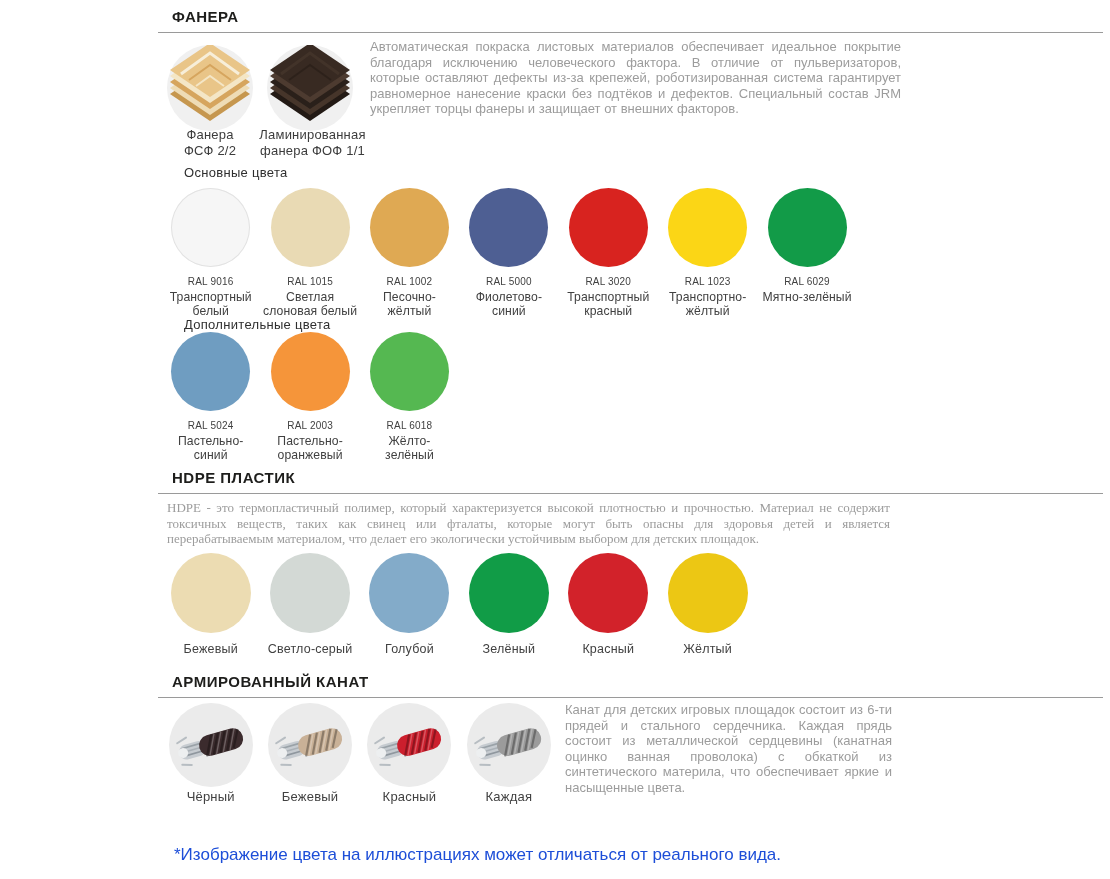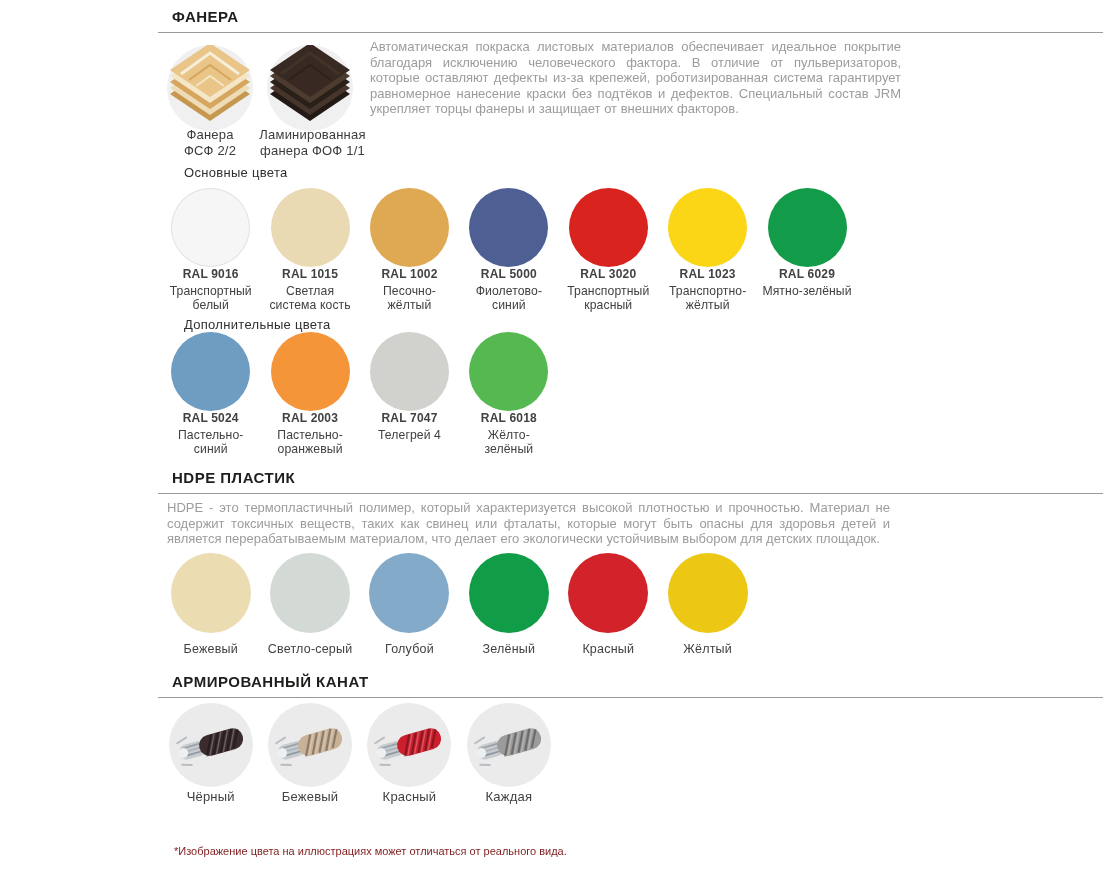--- a/index.html
+++ b/index.html
@@ -12,31 +12,31 @@
   .rule { height:1px; background:#9a9a9a; }
 
   .para { font-size:13px; line-height:15.5px; color:#9c9c9c; text-align:justify; }
 
   .sub-label { font-size:13px; color:#2f2f2f; letter-spacing:.3px;margin-left:12px; }
 
   .row { display:flex; }
   .cell { width:99.4px; text-align:center; }
   .swatch { display:block; width:79px; height:79px; border-radius:50%; margin:0 auto;
             box-shadow: inset 0 0 0 1px var(--ring, transparent); }
-  .code  { font-size:12px; font-weight:bold; color:#414141; letter-spacing:.2px; }
+  .code  { font-size:10px; font-weight:normal; color:#414141; margin-top:9px; letter-spacing:.2px; }
   .cname { font-size:12.2px; color:#414141; line-height:14.2px; margin-top:3px; white-space:pre-line; letter-spacing:.1px; }
   .hname { font-size:12.5px; color:#414141; margin-top:9px; letter-spacing:.2px; }
   .rname { font-size:13px; color:#414141; margin-top:2px; letter-spacing:.2px; }
 
   .mat-label { font-size:13px; color:#3c3c3c; line-height:16px; text-align:center; white-space:pre-line; letter-spacing:.2px; }
 
   .fig-svg { display:block; }
   .rope-img { display:block; margin:0 auto; }
 
-  .footnote { font-size:11px; color:#7f1d1d; }
+  .footnote { font-size:17px; color:#1d4ed8; }
 </style>
 </head>
 <body>
 
 <div class="page">
 
   <h2 class="abs sec-title" style="left:172px; top:8px;">ФАНЕРА</h2>
   <div class="abs rule" style="left:158px; top:32px; width:945px;"></div>
 
   <svg class="abs fig-svg" style="left:167px; top:45px;" width="86" height="86" viewBox="0 0 86 86">
@@ -77,21 +77,21 @@
         <span class="swatch" style="background: rgb(246, 246, 246); --ring: #e2e2e2;"></span>
         <div class="code">RAL 9016</div>
         <div class="cname">Транспортный
 белый</div>
       </div>
 
       <div class="cell">
         <span class="swatch" style="background: rgb(233, 218, 180);"></span>
         <div class="code">RAL 1015</div>
         <div class="cname">Светлая
-система кость</div>
+слоновая белый</div>
       </div>
 
       <div class="cell">
         <span class="swatch" style="background: rgb(223, 169, 83);"></span>
         <div class="code">RAL 1002</div>
         <div class="cname">Песочно-
 жёлтый</div>
       </div>
 
       <div class="cell">
@@ -133,38 +133,33 @@
 синий</div>
       </div>
 
       <div class="cell">
         <span class="swatch" style="background: rgb(245, 149, 58);"></span>
         <div class="code">RAL 2003</div>
         <div class="cname">Пастельно-
 оранжевый</div>
       </div>
 
-      <div class="cell">
-        <span class="swatch" style="background: rgb(209, 209, 206);"></span>
-        <div class="code">RAL 7047</div>
-        <div class="cname">Телегрей 4</div>
-      </div>
 
       <div class="cell">
         <span class="swatch" style="background: rgb(85, 184, 81);"></span>
         <div class="code">RAL 6018</div>
         <div class="cname">Жёлто-
 зелёный</div>
       </div>
     </div>
 
   <h2 class="abs sec-title" style="left:172px; top:469px;">HDPE ПЛАСТИК</h2>
   <div class="abs rule" style="left:158px; top:493px; width:945px;"></div>
 
-  <p class="abs para" style="left:167px; top:500px; width:723px;">HDPE - это термопластичный полимер, который характеризуется высокой плотностью и прочностью. Материал не содержит токсичных веществ, таких как свинец или фталаты, которые могут быть опасны для здоровья детей и является перерабатываемым материалом, что делает его экологически устойчивым выбором для детских площадок.</p>
+  <p class="abs para" style="left:167px; top:500px; width:723px;font-family:Liberation Serif, serif;">HDPE - это термопластичный полимер, который характеризуется высокой плотностью и прочностью. Материал не содержит токсичных веществ, таких как свинец или фталаты, которые могут быть опасны для здоровья детей и является перерабатываемым материалом, что делает его экологически устойчивым выбором для детских площадок.</p>
 
   <div class="abs row" style="left:161px; top:553px;">
 
       <div class="cell">
         <span class="swatch" style="width: 80px; height: 80px; background: rgb(236, 220, 178);"></span>
         <div class="hname">Бежевый</div>
       </div>
 
       <div class="cell">
         <span class="swatch" style="width: 80px; height: 80px; background: rgb(211, 217, 213);"></span>
@@ -312,16 +307,17 @@
               <path d="M45 52 L55 32"></path>
               <path d="M52 52 L62 32"></path>
               <path d="M59 52 L69 32"></path>
             </g>
           </g>
         </svg>
         <div class="rname">Каждая</div>
       </div>
     </div>
 
+  <p class="abs para" style="left:565px; top:702px; width:327px;">Канат для детских игровых площадок состоит из 6-ти прядей и стального сердечника. Каждая прядь состоит из металлической сердцевины (канатная оцинко ванная проволока) с обкаткой из синтетического материла, что обеспечивает яркие и насыщенные цвета.</p>
 
   <div class="abs footnote" style="left:174px; top:845px;">*Изображение цвета на иллюстрациях может отличаться от реального вида.</div>
 
 </div>
 
 </body></html>

